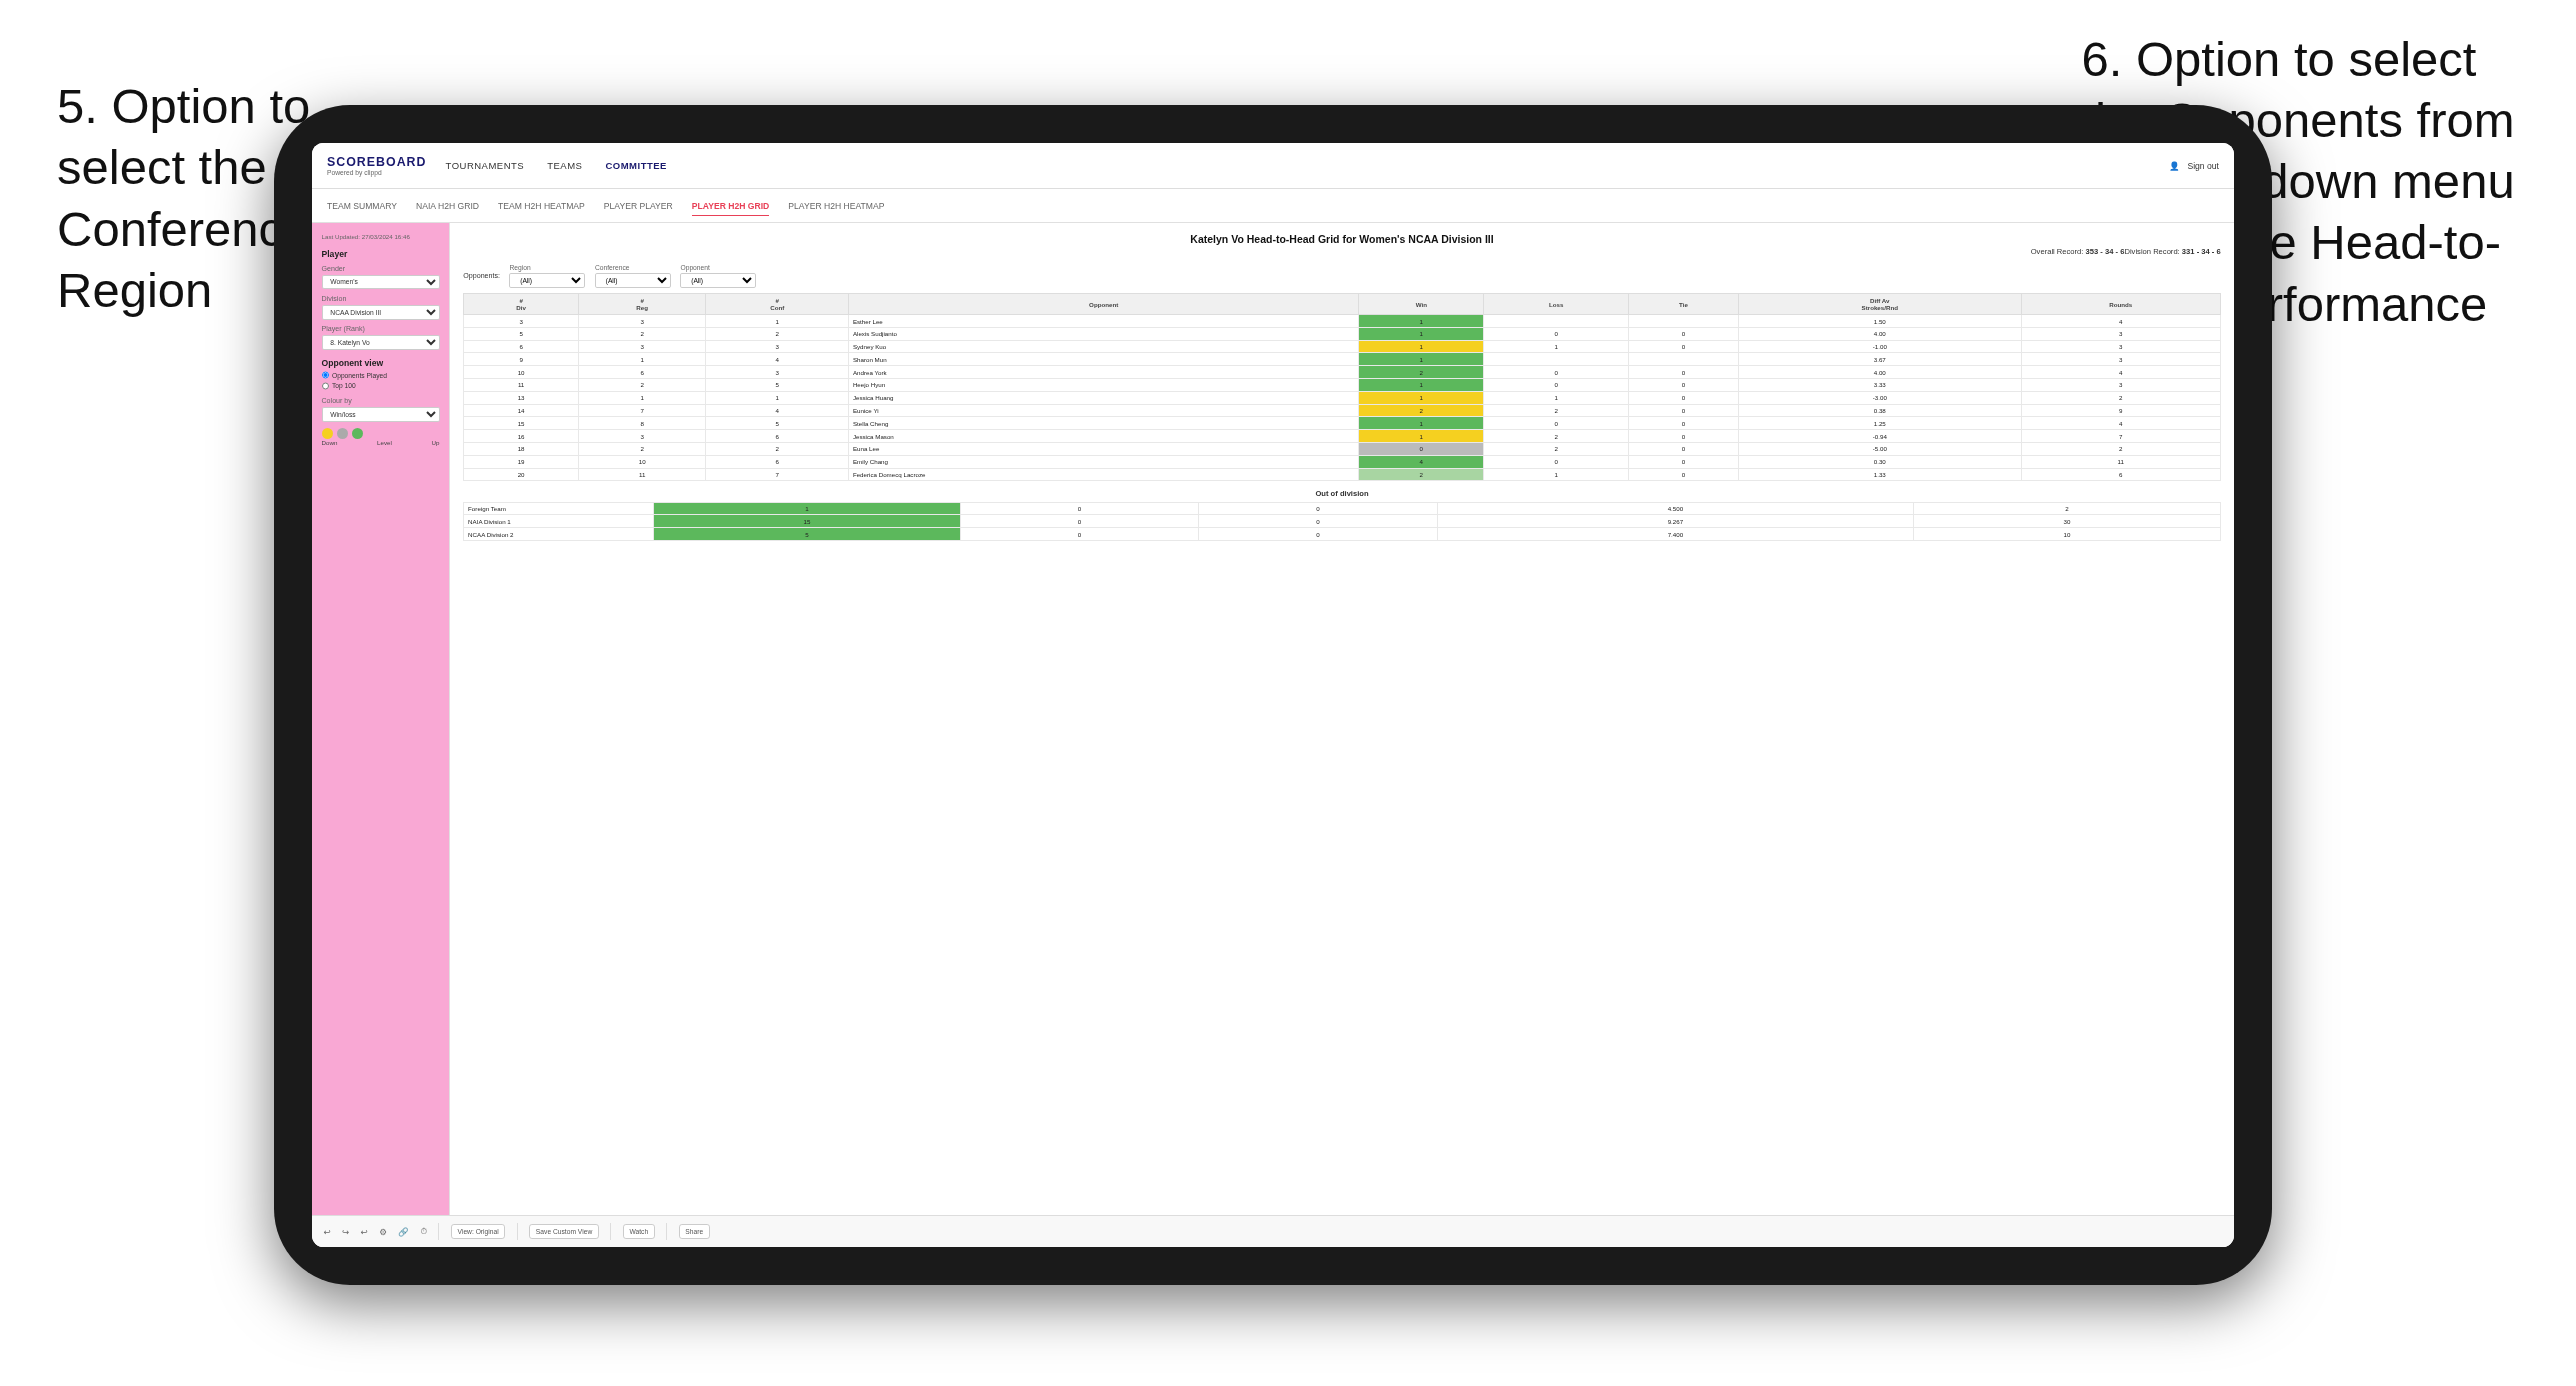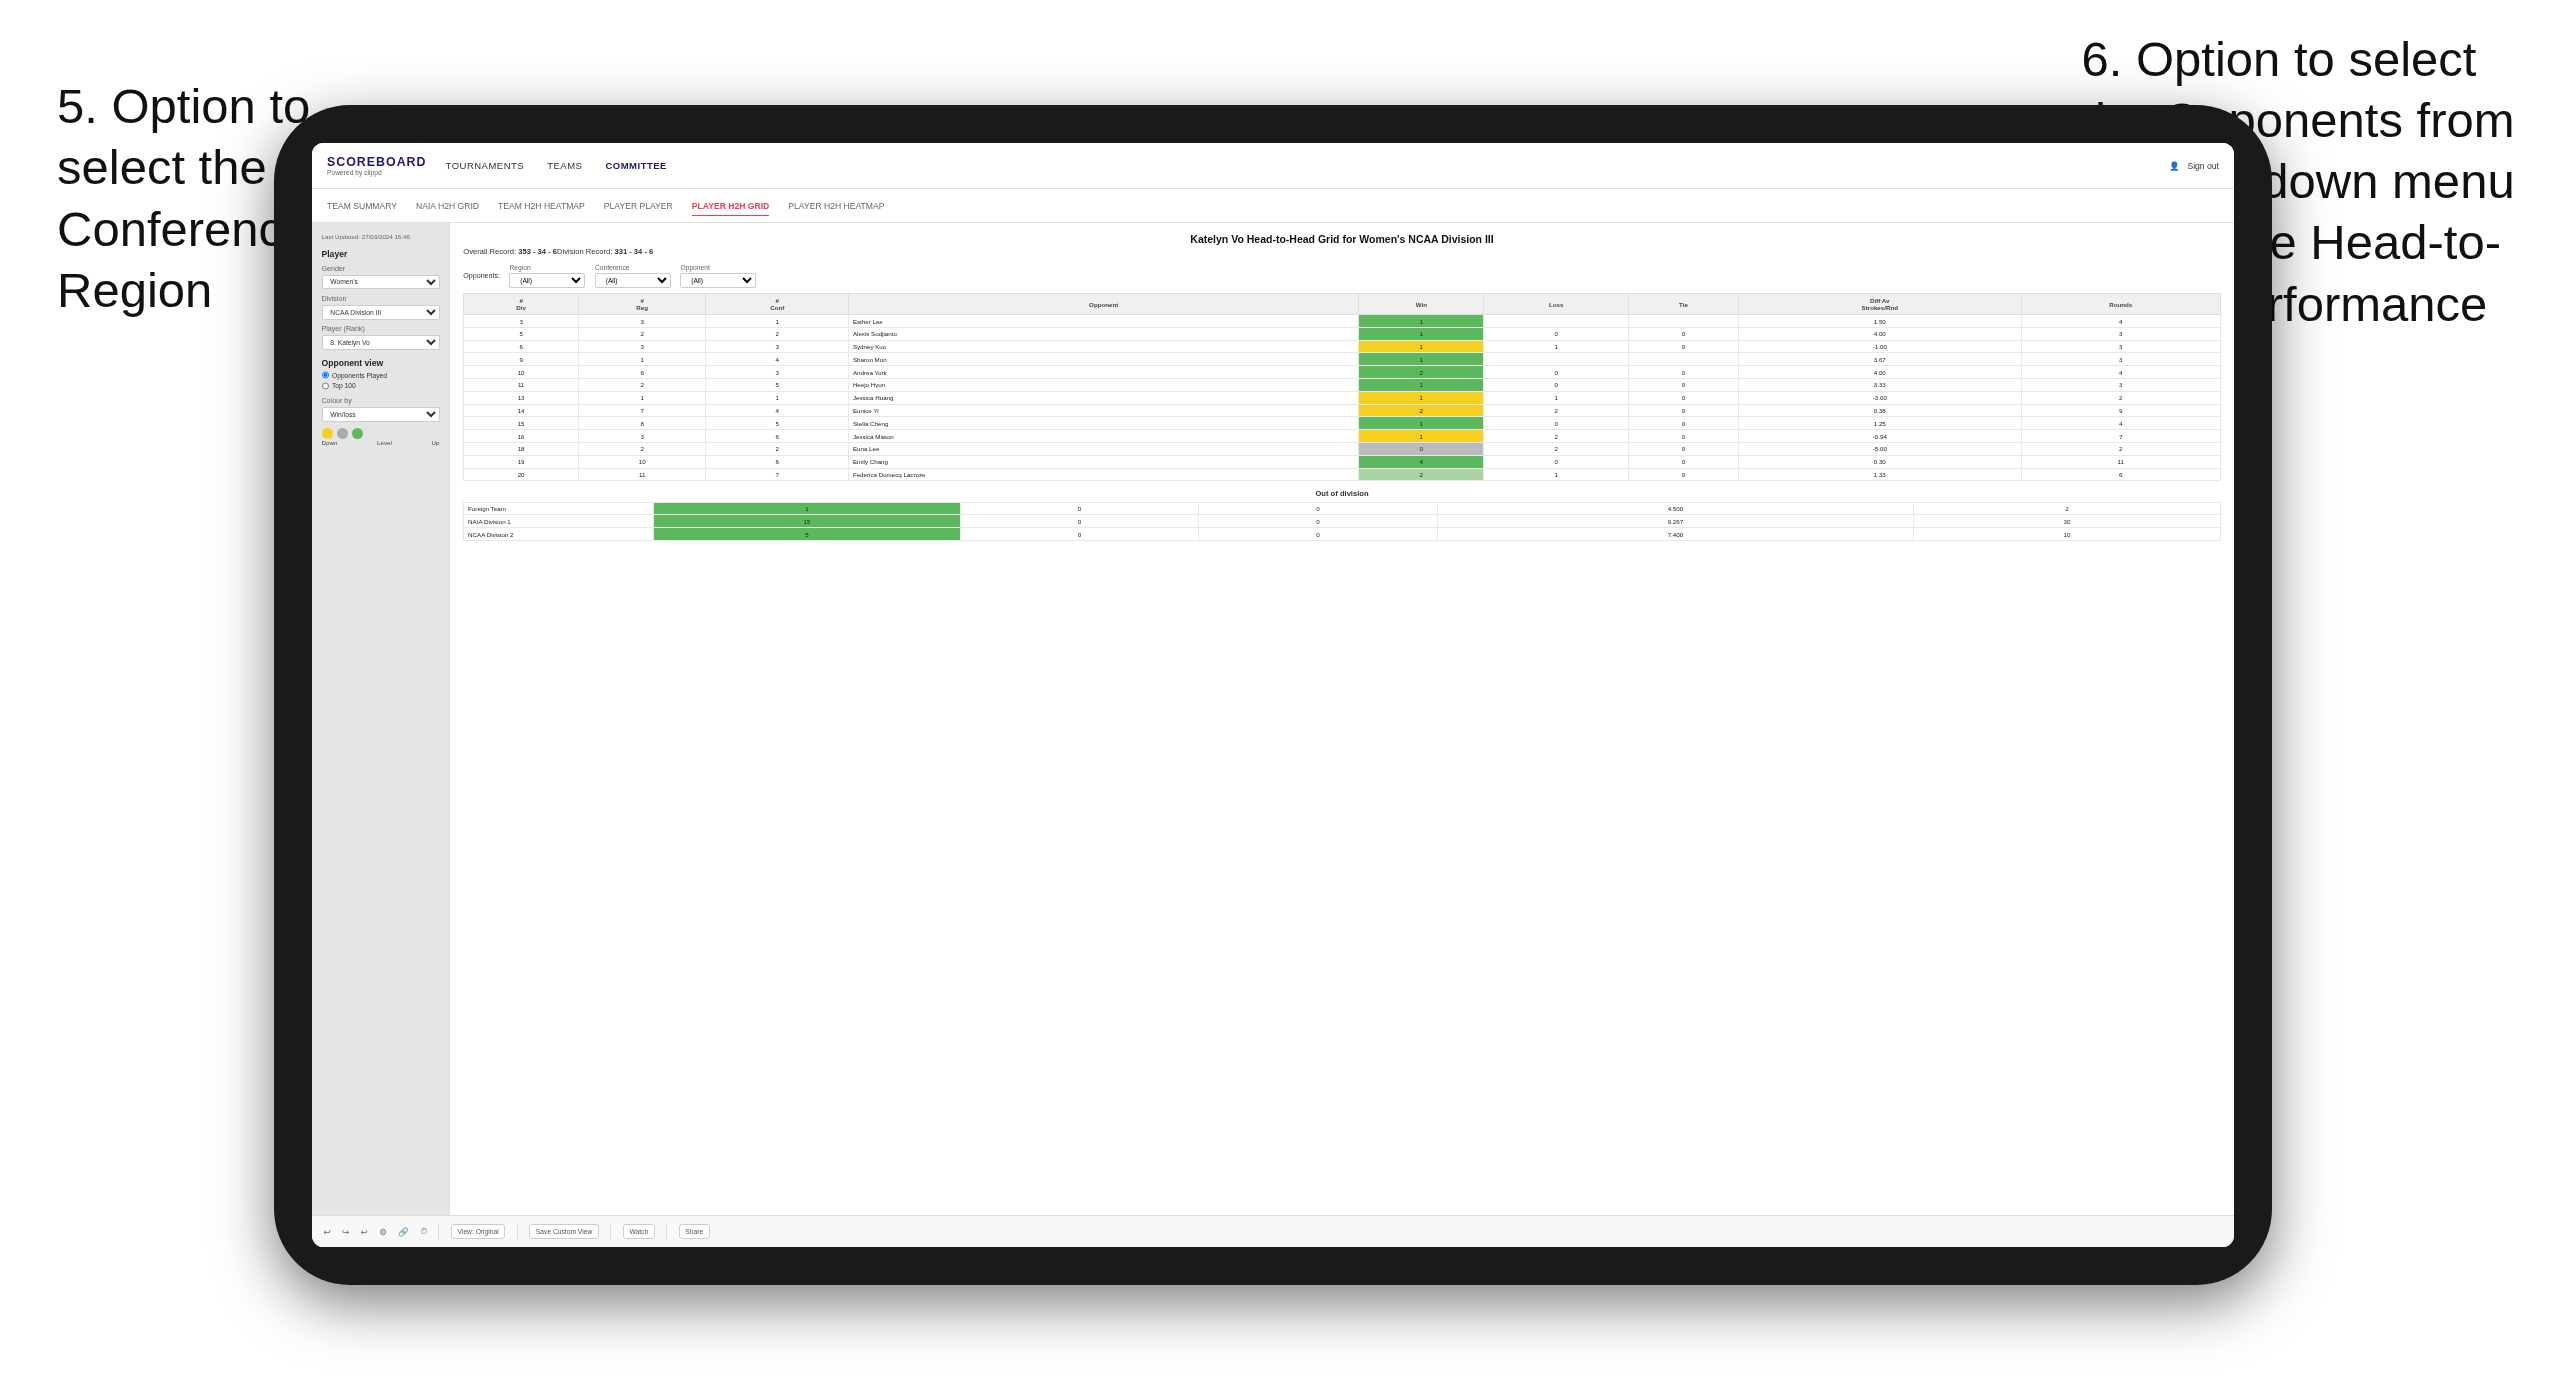--- a/index.html
+++ b/index.html
@@ -161,21 +161,21 @@
     
     .main-content {
       display: flex;
       flex: 1;
       overflow: hidden;
     }
 
     
     .left-panel {
       width: 138px;
-      background: #e5e5e5;
+      background: #f9a8d4;
       border-right: 1px solid #e0e0e0;
       padding: 9.5px 9.5px;
       flex-shrink: 0;
       font-size: 7.6px;
       overflow-y: auto;
     }
 
     .last-updated {
       font-size: 6.2px;
       color: #666;
@@ -272,21 +272,21 @@
     .grid-title {
       font-size: 10.5px;
       font-weight: 700;
       text-align: center;
       color: #111;
       margin-bottom: 2.9px;
     }
 
     .records-row {
       display: flex;
-      justify-content: flex-start;
+      justify-content: flex-end;
       font-size: 7.6px;
       color: #333;
       margin-bottom: 7.6px;
     }
 
     
     .filter-section {
       margin-bottom: 5.7px;
     }
 

